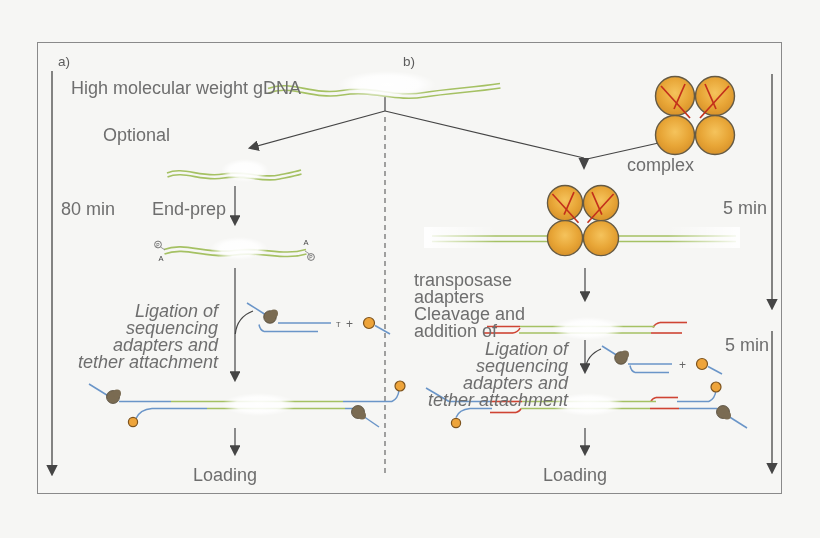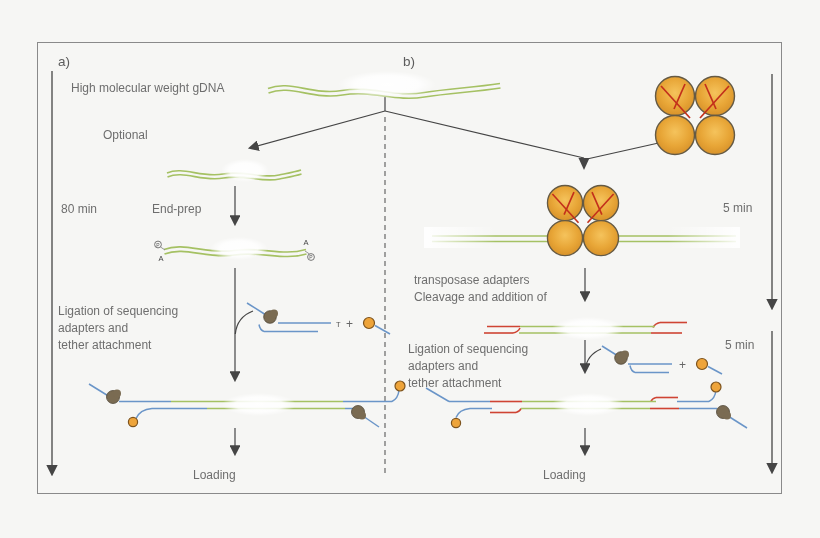--- a/index.html
+++ b/index.html
@@ -5,24 +5,24 @@
   html,body{margin:0;padding:0;background:#f6f6f4;}
   .canvas{
     position:relative;width:820px;height:538px;background:#f6f6f4;
     font-family:"Liberation Sans", sans-serif;color:#6e6e6e;overflow:hidden;
   }
   .panel{
     position:absolute;left:37px;top:42px;width:745px;height:452px;
     border:1.4px solid #8a8a8a;box-sizing:border-box;background:transparent;
   }
   svg.layer{position:absolute;left:0;top:0;}
-  .t{position:absolute;font-size:12px;line-height:17px;color:#6e6e6e;white-space:nowrap;}
+  .t{position:absolute;font-size:18px;line-height:17px;color:#6e6e6e;white-space:nowrap;}
   .t.big{font-size:13.5px;color:#5c5c5c;}
   .t.center{text-align:left;white-space:normal;}
-  .t.right{white-space:normal;}
+  .t.right{text-align:right;white-space:normal;font-style:italic;}
 </style>
 </head>
 <body>
 
 <div class="canvas">
   <div class="panel"></div>
 
   <svg class="layer" width="820" height="538" viewBox="0 0 820 538">
     <defs>
       <marker id="ah" viewBox="0 0 10 10" refX="8" refY="5" markerWidth="9" markerHeight="9" orient="auto-start-reverse">
@@ -274,20 +274,21 @@
     <div>Ligation of sequencing</div>
     <div>adapters and</div>
     <div>tether attachment</div>
   </div>
 
   <div class="t center" style="left:193px;top:467px;width:84px">Loading</div>
 
   <div class="t big" style="left:403px;top:53px">b)</div>
 
   <div class="t center" style="left:627px;top:157px;width:132px">
+    <div>complex</div>
   </div>
 
   <div class="t" style="left:723px;top:200px">5 min</div>
 
   <div class="t center" style="left:414px;top:272px;width:160px">
     <div>transposase adapters</div>
     <div>Cleavage and addition of</div>
   </div>
 
   <div class="t right" style="left:408px;top:341px;width:160px">

